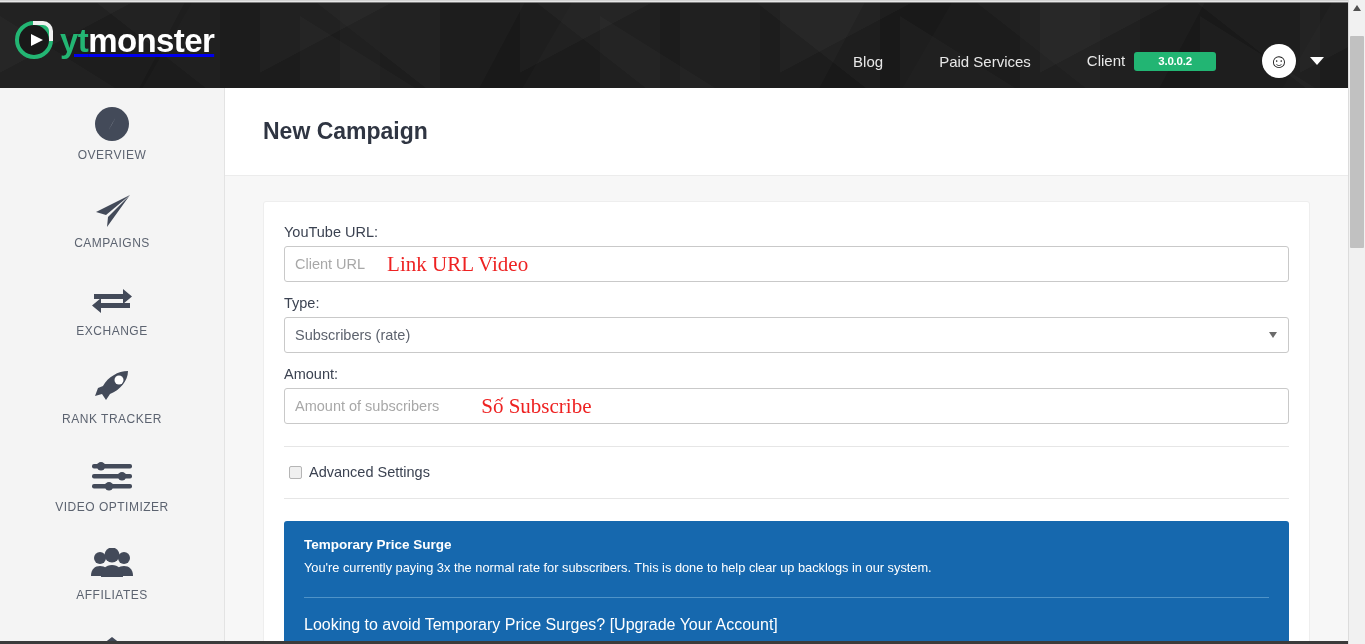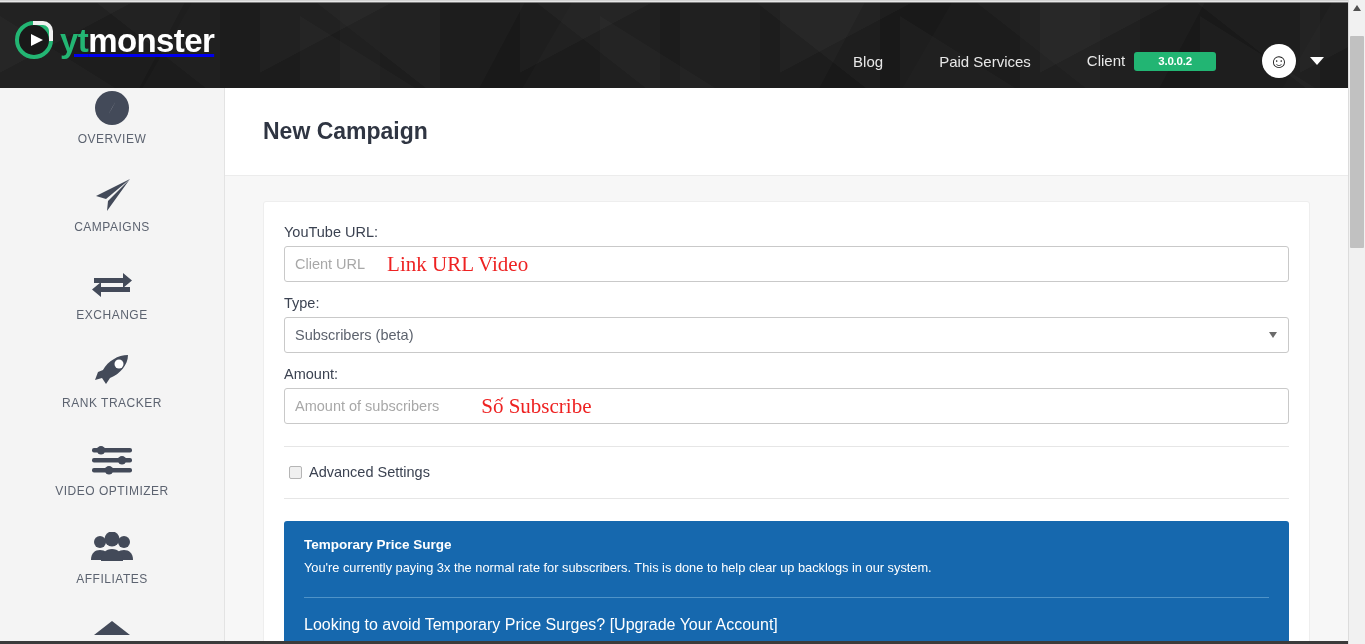--- a/index.html
+++ b/index.html
@@ -149,21 +149,21 @@
     background: #f4f4f4;
     border-right: 1px solid #e3e3e3;
     overflow: hidden;
   }
   .side-item {
     display: flex;
     flex-direction: column;
     align-items: center;
     justify-content: flex-start;
     text-decoration: none;
-    padding-top: 0;
+    padding-top: 16px;
     height: 88px;
     color: #4a5160;
   }
   .side-item .ico {
     height: 40px;
     display: flex; align-items: center; justify-content: center;
     color: #434a59;
   }
   .side-item .lbl {
     margin-top: 4px;
@@ -459,21 +459,21 @@
           <label class="field-label">YouTube URL:</label>
           <div class="control">
             <span class="ph">Client URL</span>
             <span class="annot">Link URL Video</span>
           </div>
         </div>
 
         <div class="field">
           <label class="field-label">Type:</label>
           <div class="control">
-            <span class="val">Subscribers (beta)</span>
+            <span class="val">Subscribers (rate)</span>
             <span class="caret"></span>
           </div>
         </div>
 
         <div class="field">
           <label class="field-label">Amount:</label>
           <div class="control">
             <span class="ph">Amount of subscribers</span>
             <span class="annot wide">Số Subscribe</span>
           </div>

